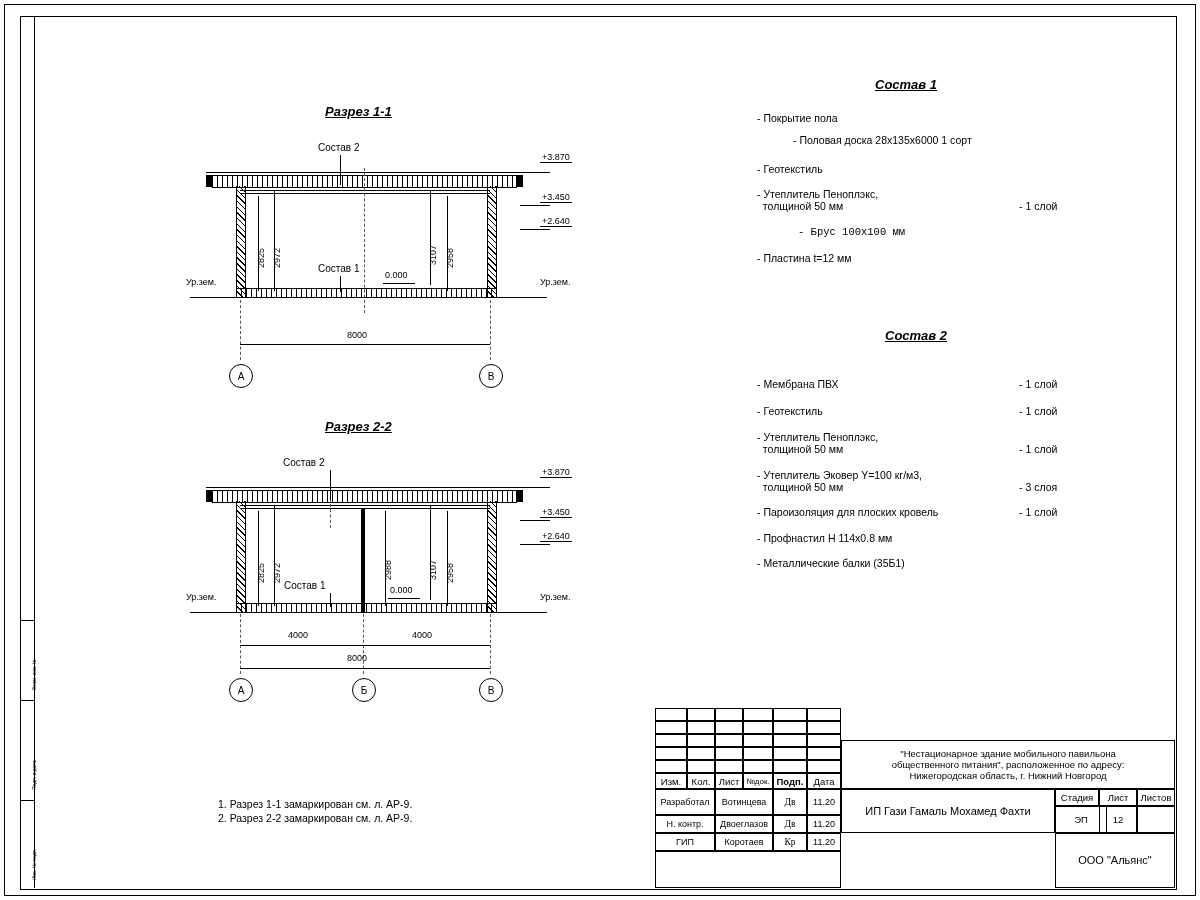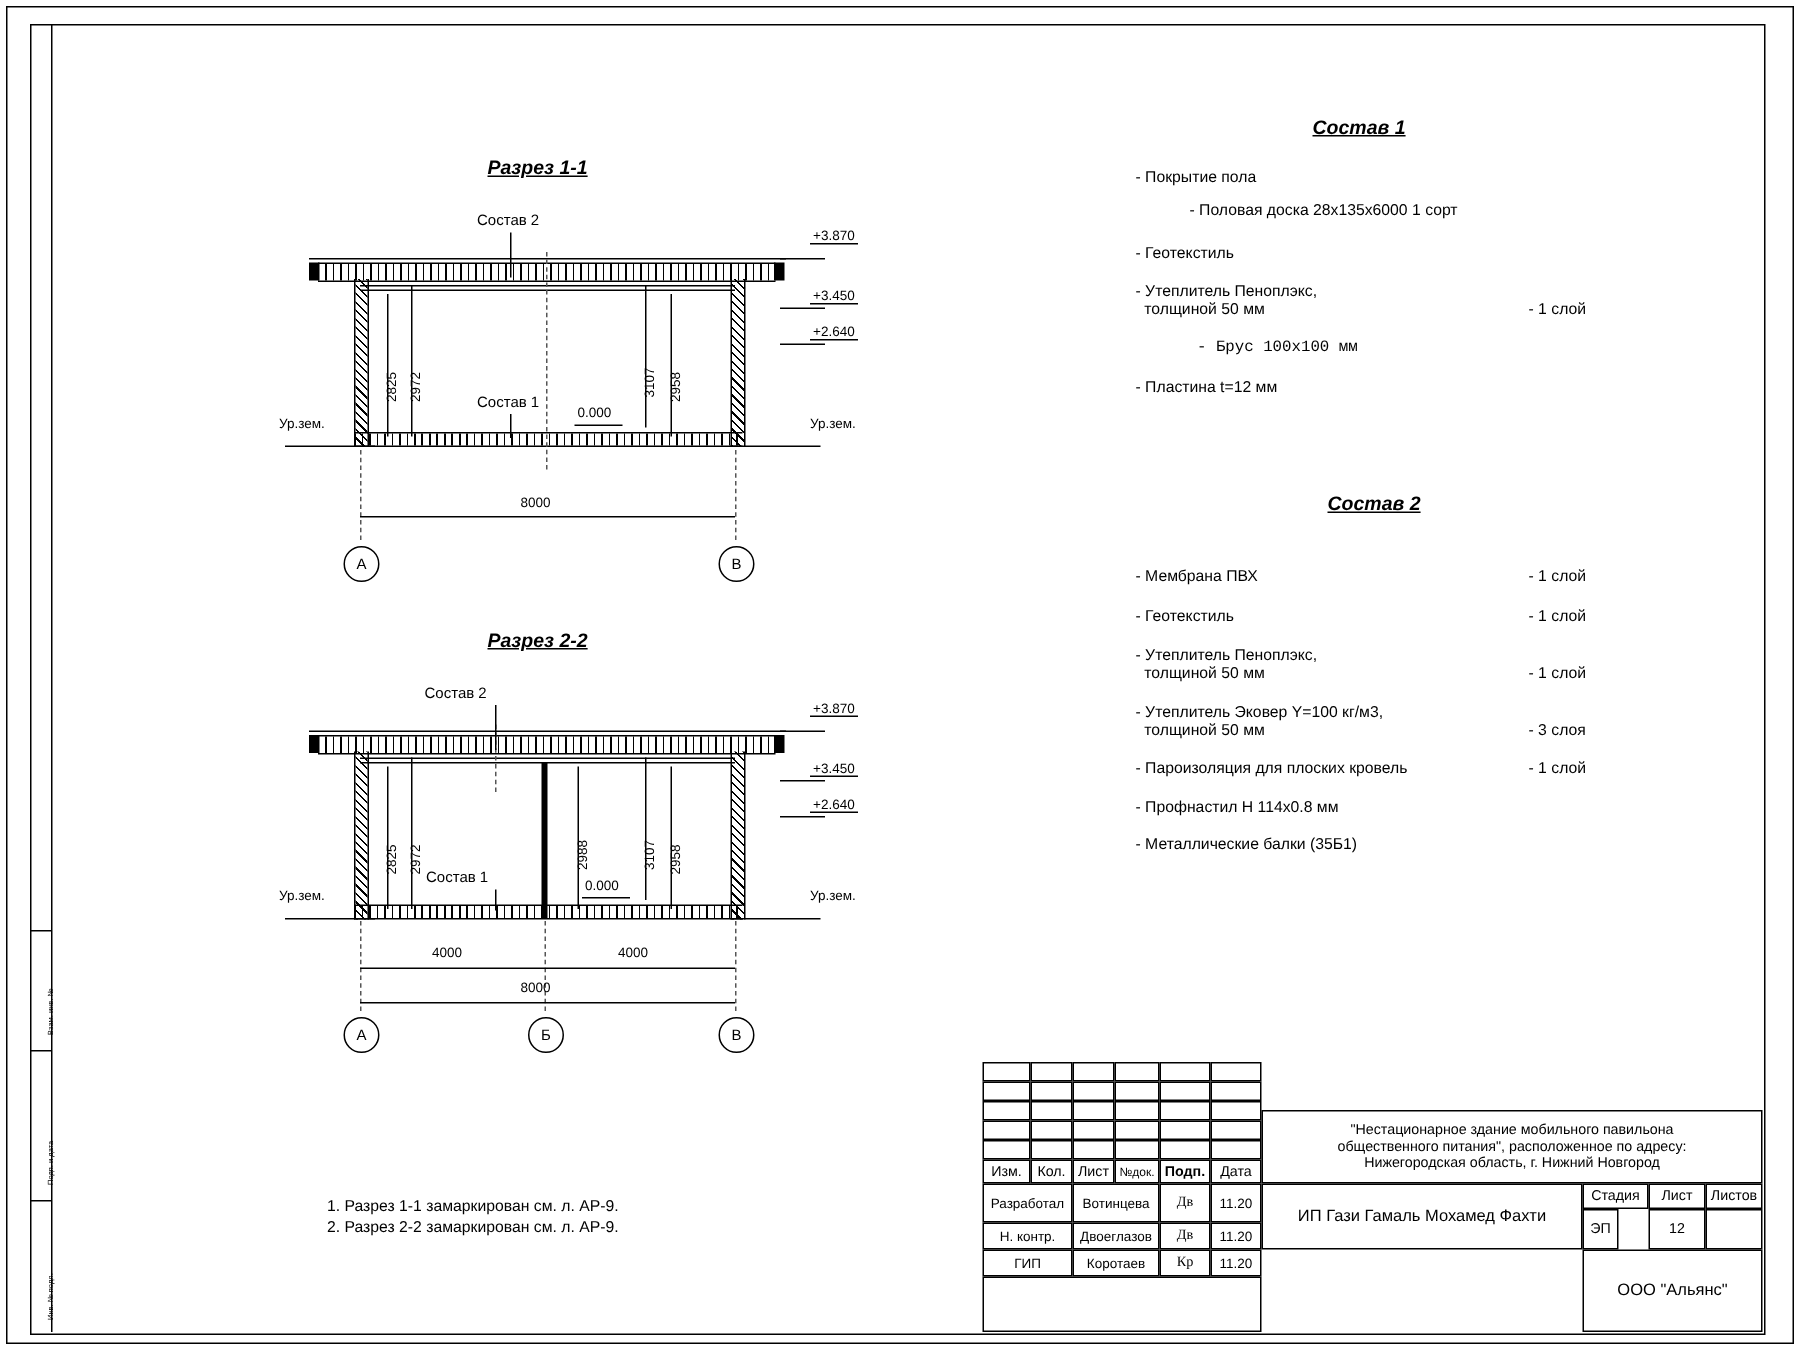--- a/index.html
+++ b/index.html
@@ -285,20 +285,20 @@
       <span>общественного питания", расположенное по адресу:</span>
       <span>Нижегородская область, г. Нижний Новгород</span>
     </div>
 
     <div class="bx" style="left:186px;top:81px;width:214px;height:44px;font-size:11px;">ИП Гази Гамаль Мохамед Фахти</div>
 
 
     <div class="bx" style="left:400px;top:81px;width:44px;height:17px;">Стадия</div>
     <div class="bx" style="left:444px;top:81px;width:38px;height:17px;">Лист</div>
     <div class="bx" style="left:482px;top:81px;width:38px;height:17px;">Листов</div>
-    <div class="bx" style="left:400px;top:98px;width:24px;height:27px;">ЭП</div>
+    <div class="bx" style="left:400px;top:98px;width:52px;height:27px;">ЭП</div>
     <div class="bx" style="left:444px;top:98px;width:38px;height:27px;">12</div>
     <div class="bx" style="left:482px;top:98px;width:38px;height:27px;"></div>
 
     <div class="bx" style="left:400px;top:125px;width:120px;height:55px;font-size:11px;">ООО "Альянс"</div>
   </div>
 
 </div>
 
 </body></html>

